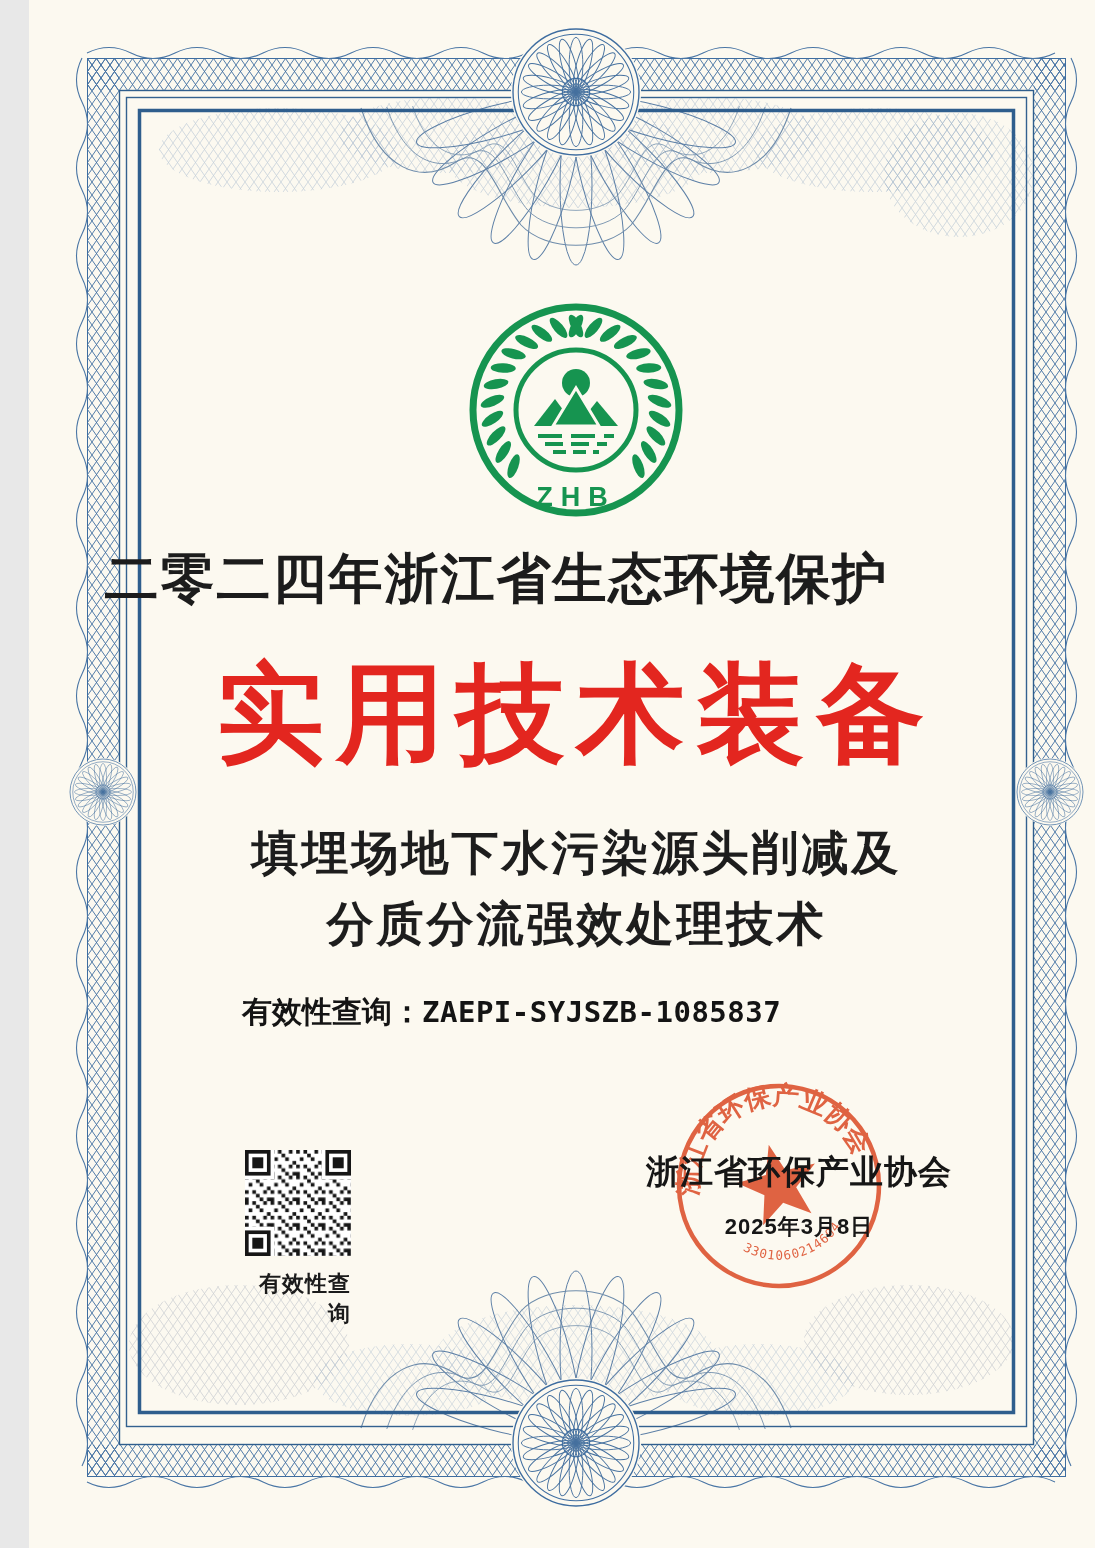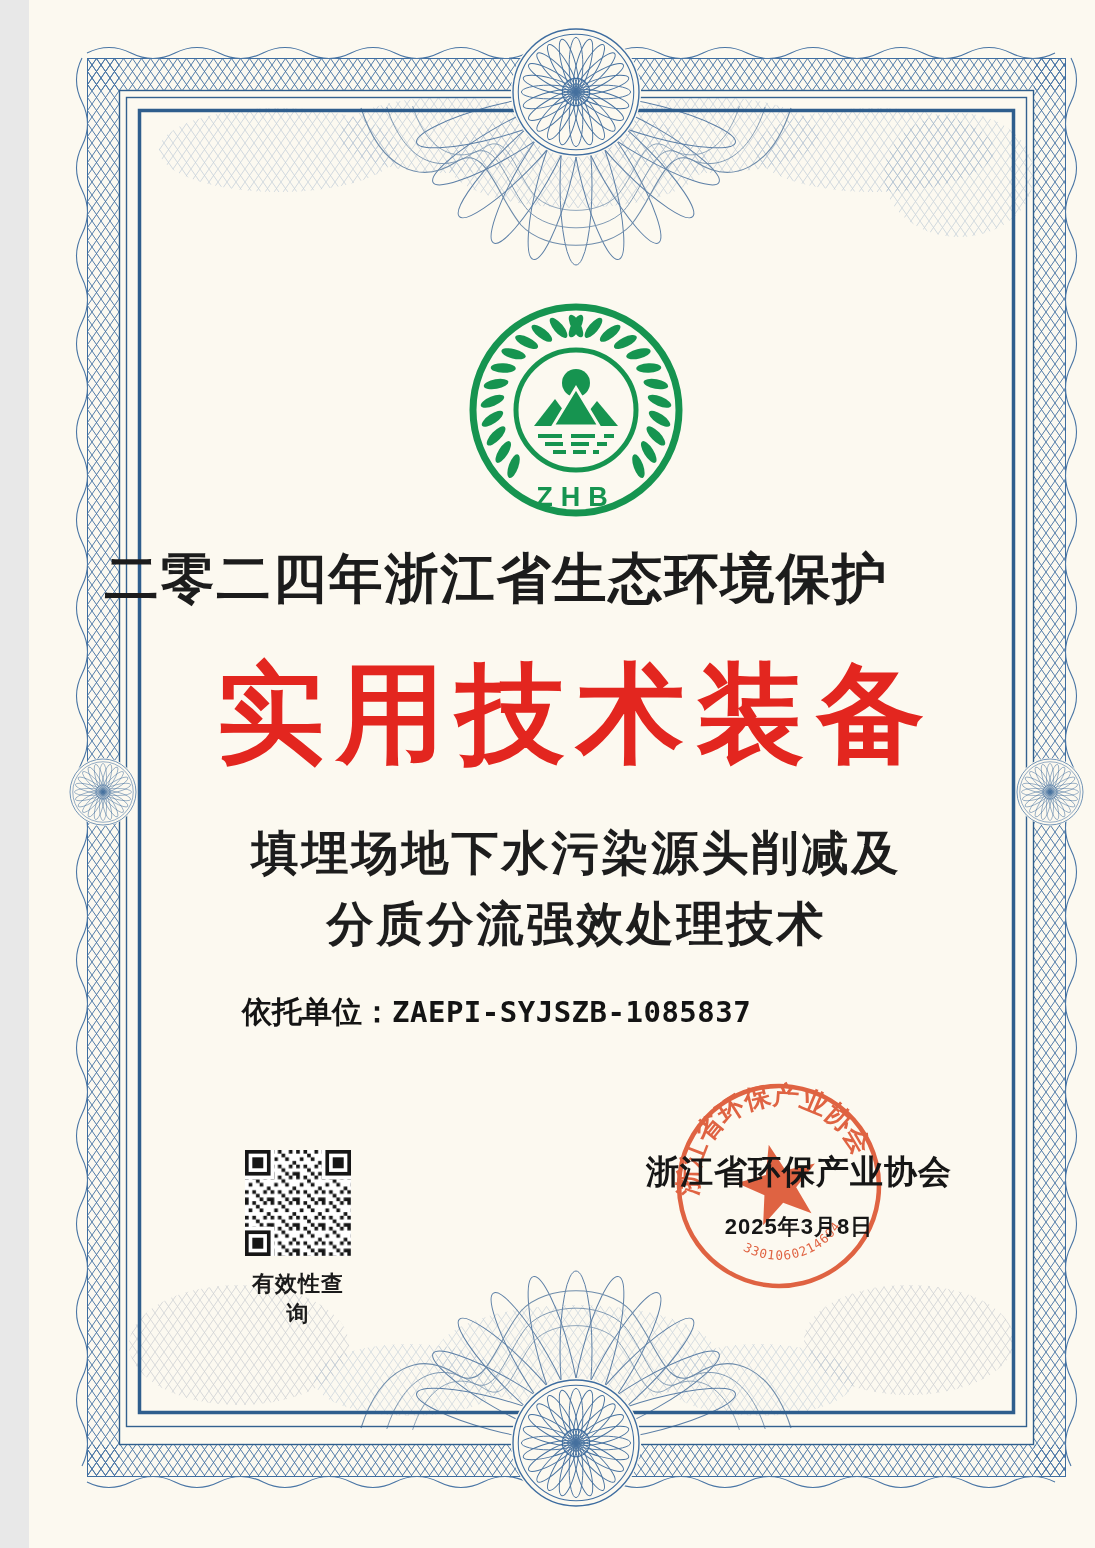--- a/index.html
+++ b/index.html
@@ -26,21 +26,21 @@
   }
   .tech-line{
     left:0;width:1095px;text-align:center;
     font-weight:700;font-size:47px;letter-spacing:3px;color:#1d1d1d;white-space:nowrap;
   }
   .tech-1{top:822px;}
   .tech-2{top:893px;}
   .info-block{left:213px;top:992px;width:660px;}
   .info-line{font-weight:700;font-size:30px;color:#141414;margin-bottom:17px;white-space:nowrap;}
   .info-line .mono{font-family:"DejaVu Sans Mono", monospace;font-size:29px;letter-spacing:0.5px;}
-  .qr-block{left:216px;top:1150px;width:106px;text-align:center;}
+  .qr-block{left:216px;top:1150px;width:106px;text-align:right;}
   .qr-caption{margin-top:9px;font-weight:700;font-size:22px;color:#1b1b1b;letter-spacing:1px;}
   .issuer-block{left:595px;top:1150px;width:350px;text-align:center;color:#161616;}
   .issuer-name{font-weight:700;font-size:33px;letter-spacing:1px;white-space:nowrap;}
   .issuer-date{margin-top:17px;font-weight:700;font-size:22px;letter-spacing:1px;white-space:nowrap;}
   .stamp-svg{position:absolute;left:644px;top:1080px;width:212px;height:212px;z-index:1;opacity:0.88;}
 </style>
 </head>
 <body>
 
 <div class="cert">
@@ -207,21 +207,21 @@
     <text x="0" y="96" text-anchor="middle" font-size="27" font-weight="bold" letter-spacing="8" fill="#169450" font-family="Liberation Sans, sans-serif">ZHB</text>
   </svg>
 
   <div class="content year-title">二零二四年浙江省生态环境保护</div>
   <div class="content award-title">实用技术装备</div>
   <div class="content tech-line tech-1">填埋场地下水污染源头削减及</div>
   <div class="content tech-line tech-2">分质分流强效处理技术</div>
 
   <div class="content info-block">
     <div class="info-line">
-      <span>依托单位：</span><span class="mono">ZAEPI-SYJSZB-1085837</span>
+      <span>有效性查询：</span><span class="mono">ZAEPI-SYJSZB-1085837</span>
     </div>
   </div>
 
   <div class="content qr-block">
     <svg width="106" height="106" viewBox="0 0 29 29">
       <defs>
         <pattern id="qrnoise" width="7" height="7" patternUnits="userSpaceOnUse">
           <g fill="#161616">
             <rect x="0" y="0" width="1" height="1"></rect>
               <rect x="2" y="0" width="1" height="1"></rect>

